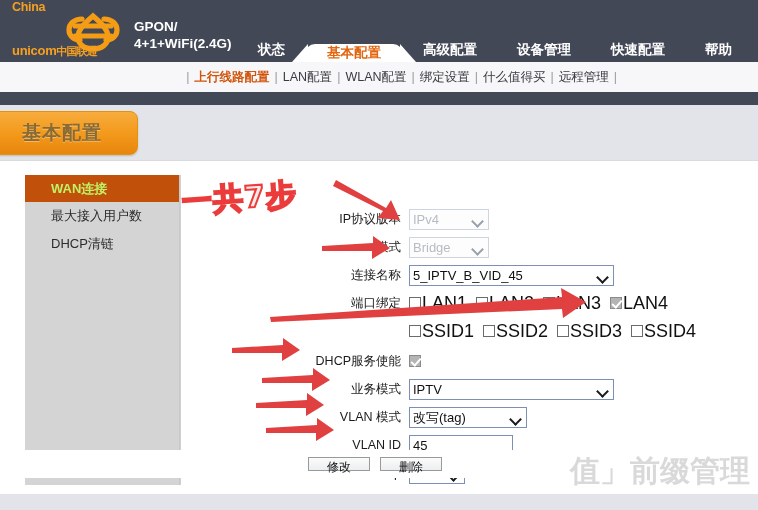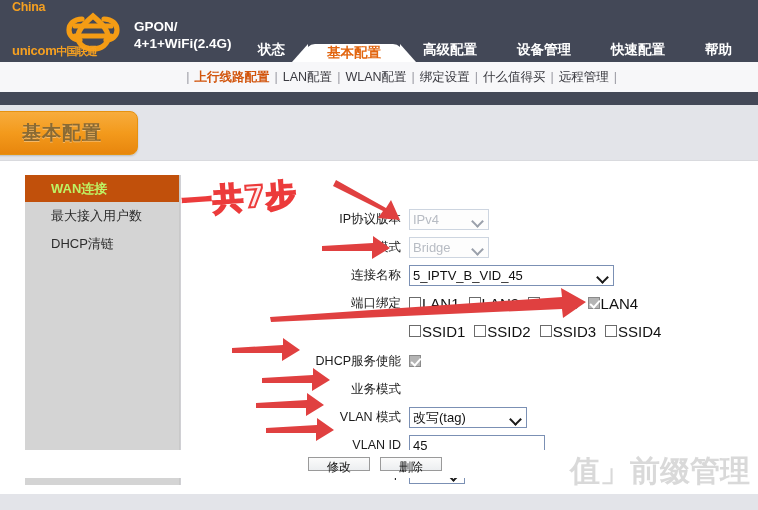--- a/index.html
+++ b/index.html
@@ -267,21 +267,21 @@
   }
   .w-small { width: 80px; }
   .w-mid   { width: 118px; }
   .w-wide  { width: 205px; }
 
   .chkrow { display: flex; align-items: center; gap: 0; }
   .chk {
     display: inline-flex;
     align-items: center;
     margin-right: 9px;
-    font-size: 15px;
+    font-size: 18px;
     color: #111;
     white-space: nowrap;
   }
   .box {
     width: 12px; height: 12px;
     border: 1px solid #6b6b6b;
     background: #ffffff;
     display: inline-block;
     margin-right: 1px;
     position: relative;
@@ -526,37 +526,44 @@
 
         <div class="row" style="margin-top:8px;">
           <div class="lbl" style="width:92px;">DHCP服务使能</div>
           <div class="ctl">
             <span class="box checked"></span>
           </div>
         </div>
 
         <div class="row">
           <div class="lbl">业务模式</div>
+          <div class="ctl">
+            <span class="selwrap">
+              <select class="sel w-wide">
+                <option>IPTV</option>
+              </select>
+            </span>
+          </div>
         </div>
 
         <div class="row">
           <div class="lbl">VLAN 模式</div>
           <div class="ctl">
             <span class="selwrap">
               <select class="sel w-mid">
                 <option>改写(tag)</option>
               </select>
             </span>
           </div>
         </div>
 
         <div class="row">
           <div class="lbl">VLAN ID</div>
           <div class="ctl">
-            <input class="txt" style="width: 136px;" value="45">
+            <input class="txt" style="width: 104px;" value="45">
           </div>
         </div>
 
         <div class="row">
           <div class="lbl">802.1p</div>
           <div class="ctl">
             <span class="selwrap">
               <select class="sel" style="width:56px;">
                 <option>0</option>
               </select>

